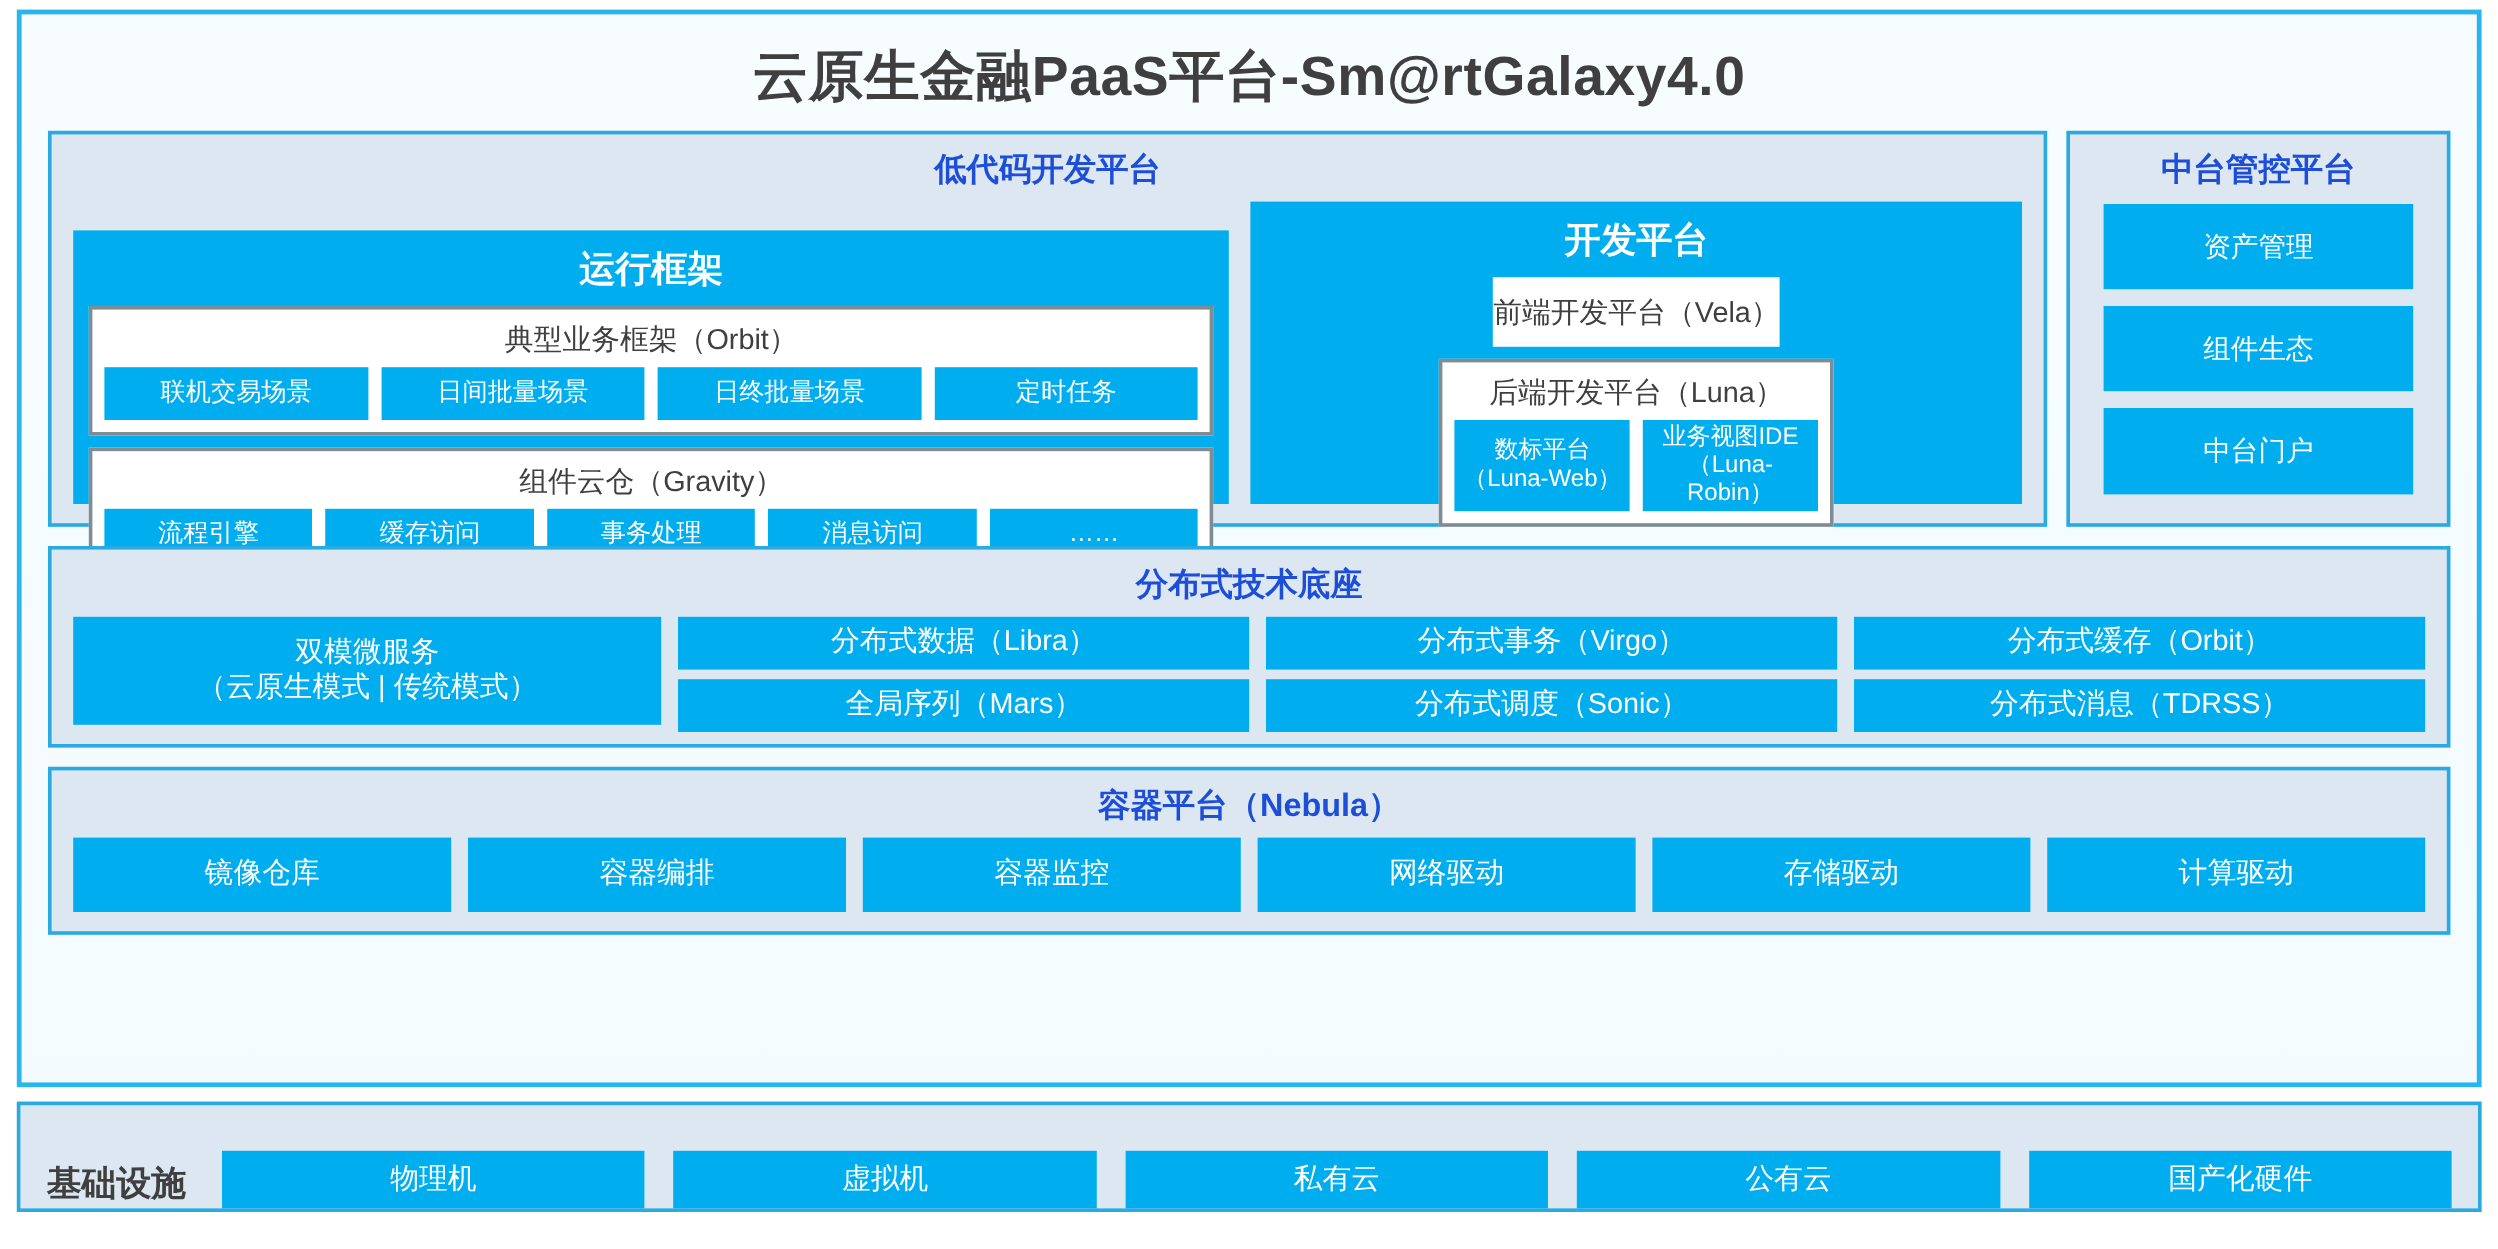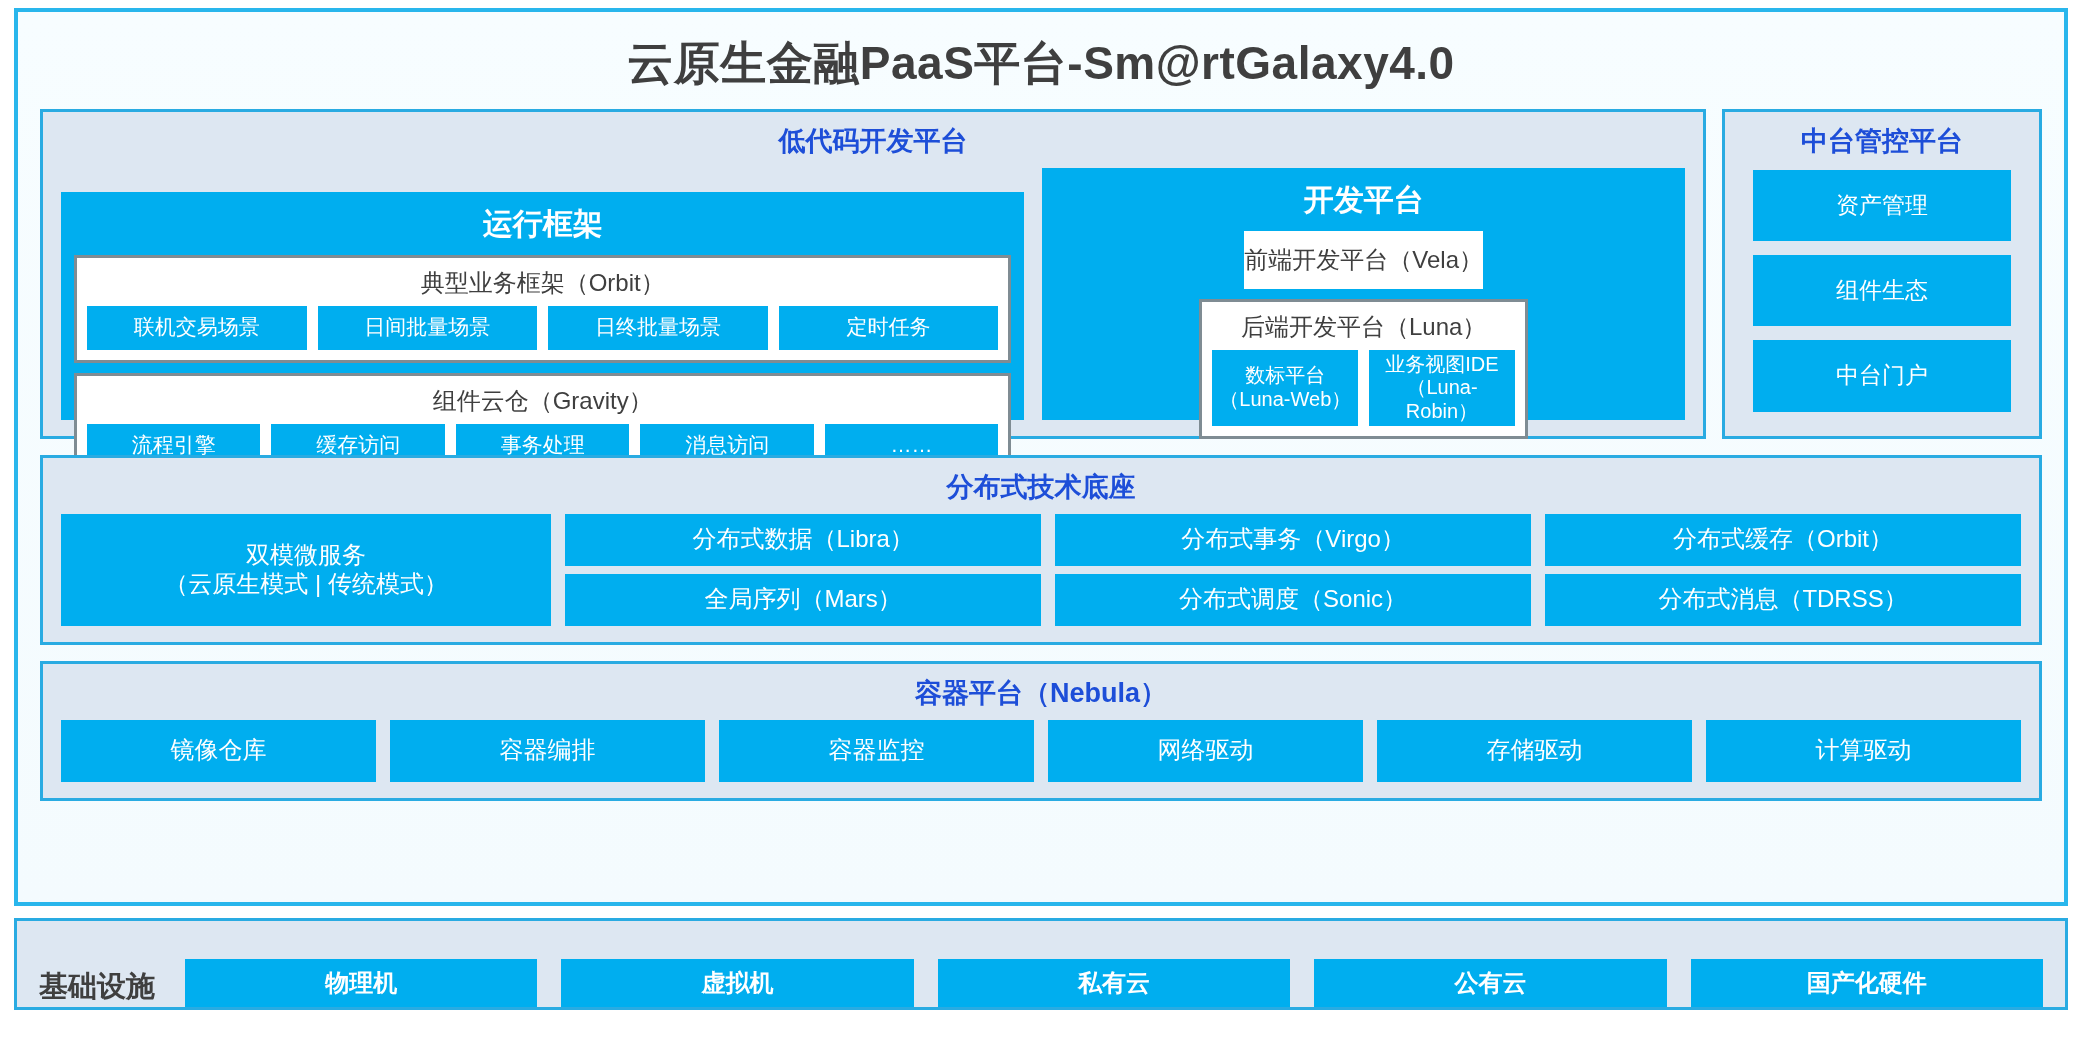--- a/index.html
+++ b/index.html
@@ -165,21 +165,21 @@
     padding: 2px 28px 24px 28px;
     flex: 1 1 auto;
     min-height: 0;
   }
   .midctl-body .chip { font-size: 23px; }
 
   
   .dist-panel {
     margin-top: 16px;
     flex: 0 0 auto;
-    height: 190px;
+    height: 168px;
   }
   .dist-body {
     display: flex;
     gap: 14px;
     padding: 0 18px 16px 18px;
     flex: 1 1 auto;
     min-height: 0;
   }
   .dist-col {
     display: flex;
@@ -225,21 +225,20 @@
     font-weight: 700;
     color: #3f3f3f;
     white-space: nowrap;
     flex: 0 0 auto;
   }
   .infra-chips {
     display: flex;
     gap: 24px;
     flex: 1 1 auto;
     height: 48px;
-    font-weight: bold;
   }
   .infra-chips .chip { font-size: 24px; min-height: 0; }
 </style>
 </head>
 <body>
 
 <div id="root">
 
   <div class="main-card">
 

